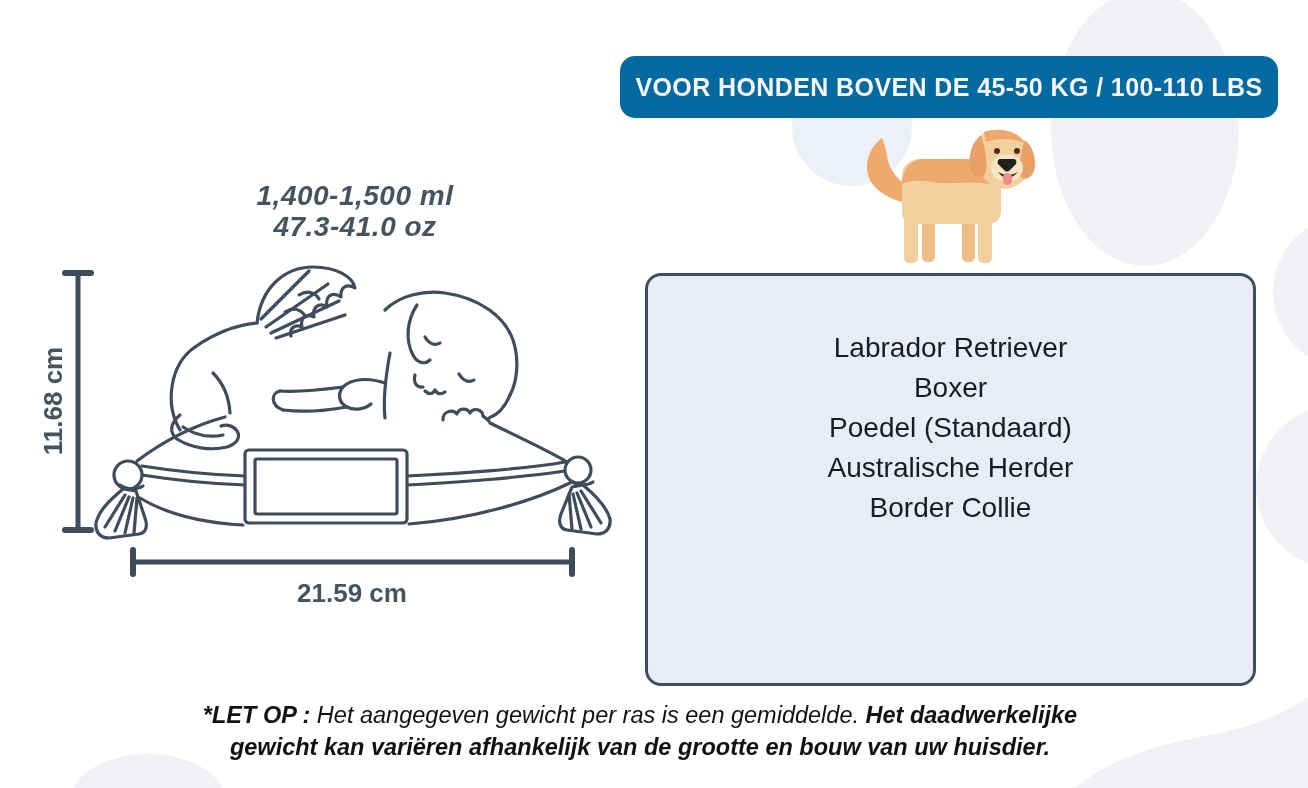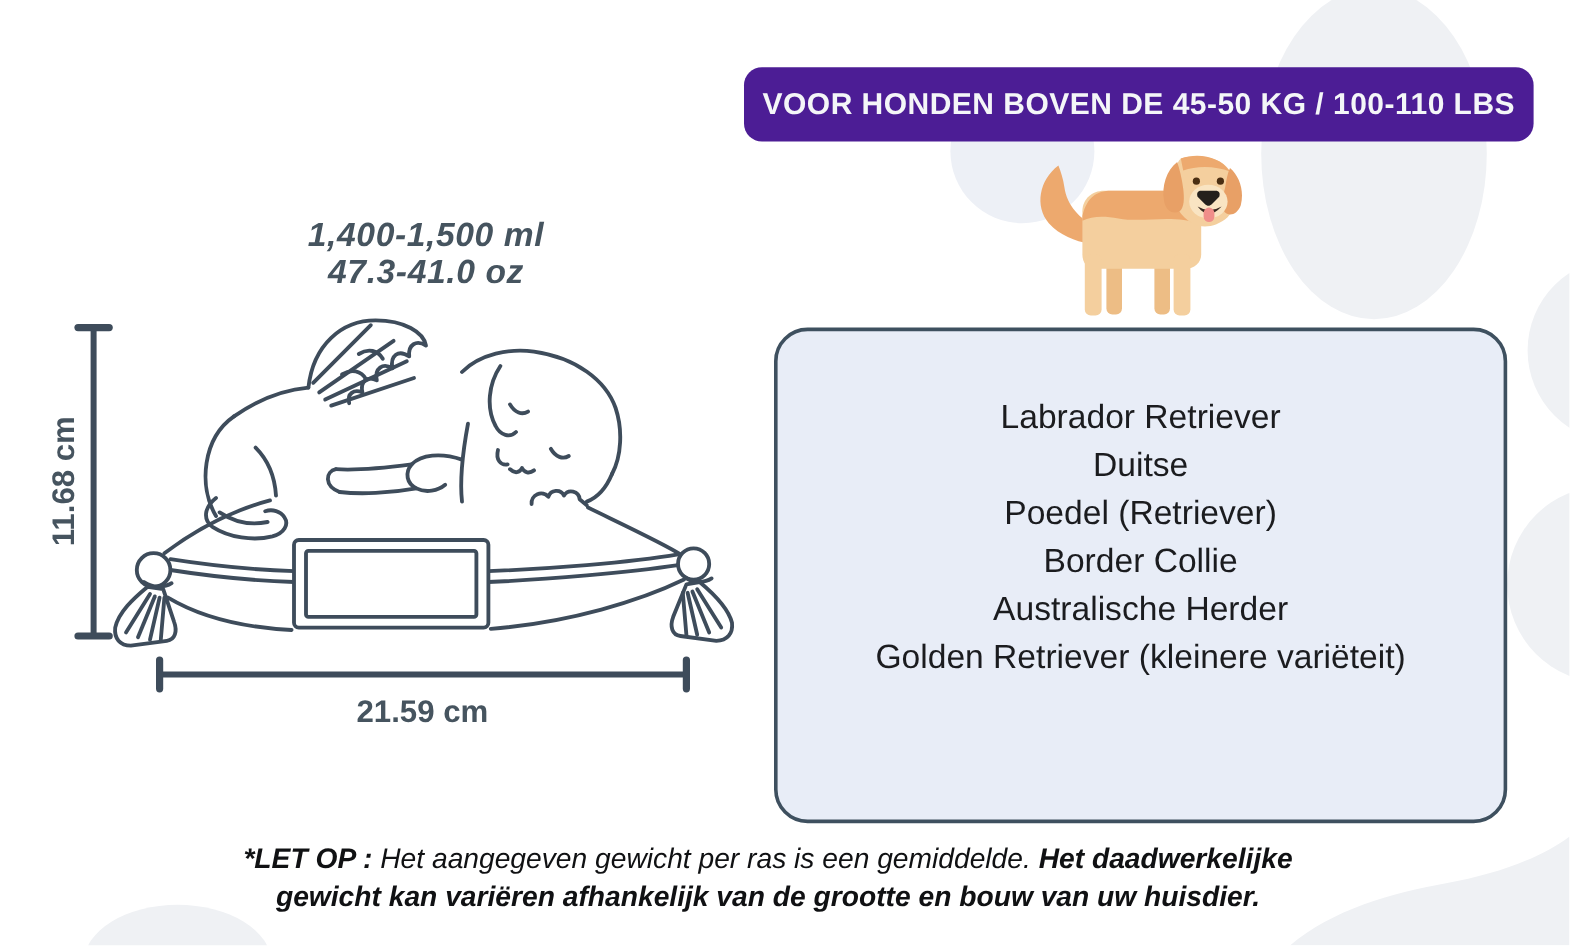--- a/index.html
+++ b/index.html
@@ -11,21 +11,21 @@
   }
   svg { display:block; }
   .abs { position:absolute; }
 
   
   .watermark { left:0; top:0; }
 
   
   .banner {
     left:620px; top:56px; width:658px; height:62px;
-    background:#4c1d95; border-radius:15px;
+    background:#0369a1; border-radius:15px;
     display:flex; align-items:center; justify-content:center;
   }
   .banner span {
     color:#F4F6F8; font-weight:bold; font-size:25px; letter-spacing:0.4px;
     white-space:nowrap;
   }
 
   
   .capacity {
     left:150px; top:180px; width:410px; text-align:center;
@@ -37,21 +37,21 @@
   
   .dim-label {
     color:#46545F; font-weight:bold; font-size:26px; white-space:nowrap;
   }
   .dim-h { left:53px; top:401px; transform:translate(-50%,-50%) rotate(-90deg); }
   .dim-w { left:352px; top:593px; transform:translate(-50%,-50%); }
 
   
   .breed-box {
     left:645px; top:273px; width:611px; height:413px;
-    background:#E8EDF7; border:3.5px solid #3E505F; border-radius:28px;
+    background:#E8EDF7; border:3.5px solid #3E505F; border-radius:16px;
     padding-top:52px;
   }
   .breed-box ul { list-style:none; text-align:center; }
   .breed-box li {
     font-size:28px; line-height:40px; color:#1B1C1F;
   }
 
   
   .note {
     left:0; top:700px; width:1280px; text-align:center;
@@ -193,25 +193,24 @@
     <path d="M133,550 L133,574" stroke-width="6"></path>
     <path d="M572,550 L572,574" stroke-width="6"></path>
   </svg>
 
   <div class="abs dim-label dim-h">11.68 cm</div>
   <div class="abs dim-label dim-w">21.59 cm</div>
 
   <div class="abs breed-box">
     <ul>
       <li>Labrador Retriever</li>
-      <li>Duitse</li>
-      <li>Poedel (Retriever)</li>
+      <li>Boxer</li>
+      <li>Poedel (Standaard)</li>
+      <li>Australische Herder</li>
       <li>Border Collie</li>
-      <li>Australische Herder</li>
-      <li>Golden Retriever (kleinere variëteit)</li>
     </ul>
   </div>
 
   <div class="abs note">
     <div class="inner">
       <span class="bi">*LET OP :</span>
       <span class="i">Het aangegeven gewicht per ras is een gemiddelde.</span>
       <span class="bi">Het daadwerkelijke gewicht kan variëren afhankelijk van de grootte en bouw van uw huisdier.</span>
     </div>
   </div>

